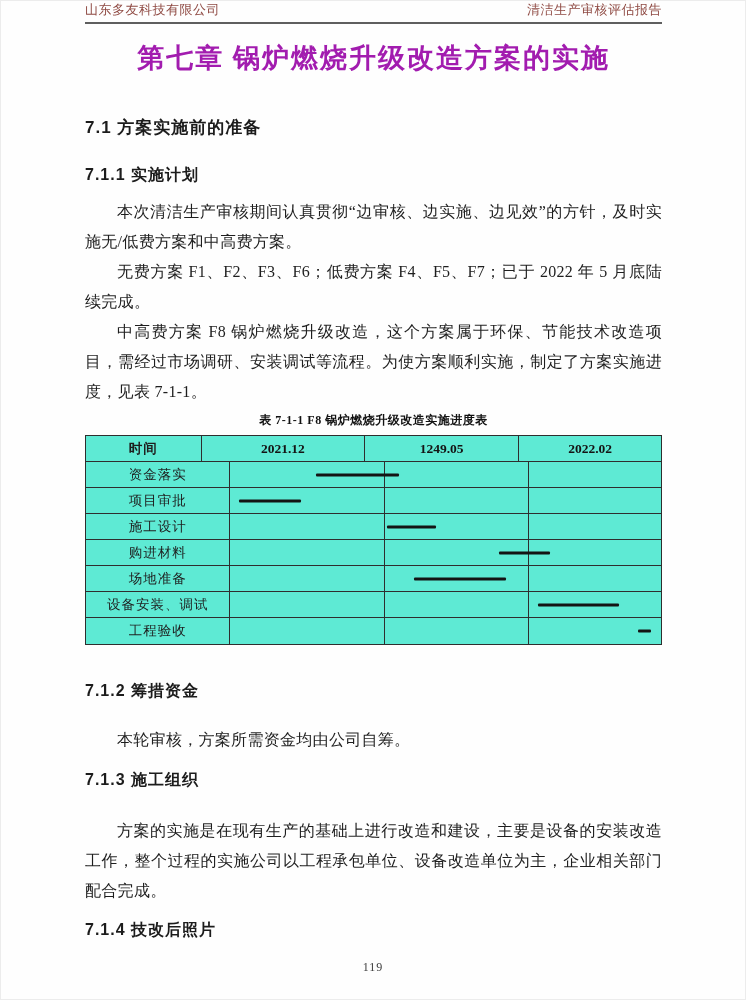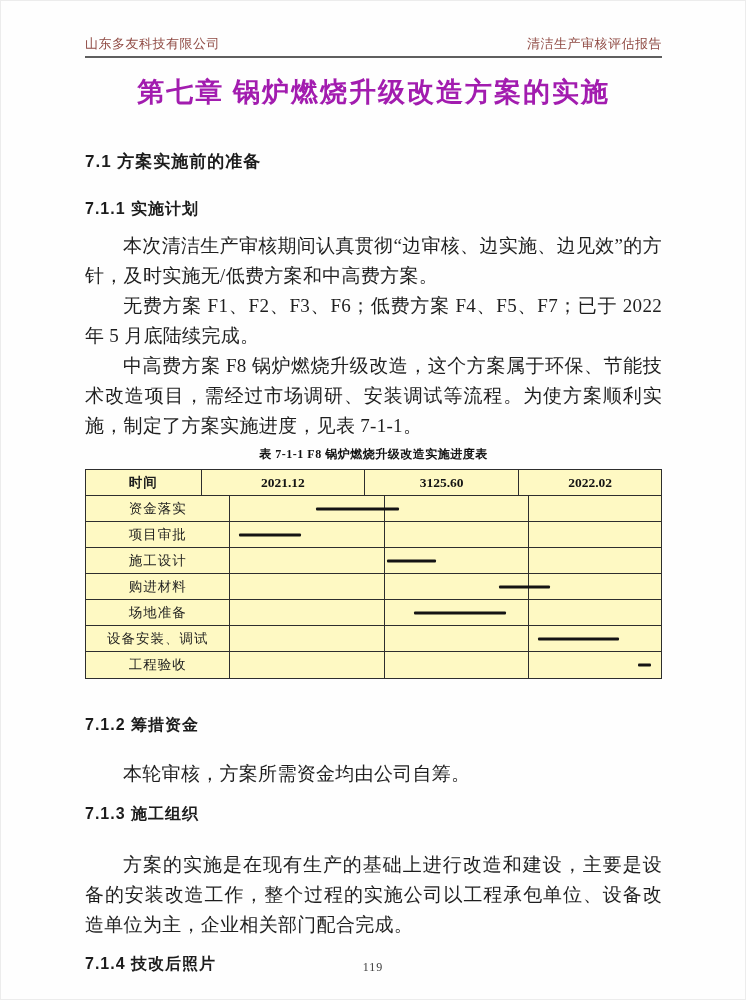--- a/index.html
+++ b/index.html
@@ -18,21 +18,20 @@
   .content {
     position: relative;
     padding: 0 83px 0 84px;
   }
 
   
   .doc-header {
     display: flex;
     justify-content: space-between;
     align-items: flex-end;
-    padding-top: 34px;
     font-family: "Liberation Sans", sans-serif;
     font-size: 13px;
     letter-spacing: 0.5px;
     color: #8f4a43;
   }
   .header-rule {
     margin-top: 3px;
     height: 2px;
     background: #5f5f5f;
   }
@@ -62,41 +61,41 @@
     font-family: "Liberation Sans", sans-serif;
     font-weight: 600;
     font-size: 16px;
     color: #1c1c1c;
     letter-spacing: 1px;
   }
 
   
   .body-block { margin-top: 11px; }
   .para {
-    font-size: 19px;
+    font-size: 16px;
     line-height: 30px;
     text-align: justify;
     text-indent: 2em;
     color: #1e1e1e;
     letter-spacing: 0.3px;
   }
 
   
   .table-caption {
     margin-top: 5px;
     text-align: center;
     font-weight: bold;
     font-size: 12px;
     color: #111;
     letter-spacing: 0.5px;
   }
   .gantt {
     margin-top: 6px;
     border: 1.5px solid #2e2e2e;
-    background: #fef9c3;
+    background: #5eead4;
   }
   .g-row {
     display: flex;
     height: 26px;
     border-bottom: 1px solid #2e2e2e;
     position: relative;
   }
   .g-row:last-child { border-bottom: none; }
   .g-label {
     width: 25.13%;
@@ -169,21 +168,21 @@
       <p class="para">无费方案 F1、F2、F3、F6；低费方案 F4、F5、F7；已于 2022 年 5 月底陆续完成。</p>
       <p class="para">中高费方案 F8 锅炉燃烧升级改造，这个方案属于环保、节能技术改造项目，需经过市场调研、安装调试等流程。为使方案顺利实施，制定了方案实施进度，见表 7-1-1。</p>
     </div>
 
     <div class="table-caption">表 7-1-1 F8 锅炉燃烧升级改造实施进度表</div>
 
     <div class="gantt">
         <div class="g-row header">
           <div class="g-label">时间</div>
           <div class="g-month g-m1">2021.12</div>
-          <div class="g-month g-m2">3125.60</div>
+          <div class="g-month g-m2">1249.05</div>
           <div class="g-month g-m3">2022.02</div>
         </div>
         <div class="g-row">
           <div class="g-label">资金落实</div>
           <div class="g-timeline">
             <div class="g-boundary" style="left: 35.6%;"></div>
             <div class="g-boundary" style="left: 69.2%;"></div>
             <div class="g-bar" style="left: 19.9%; width: 19.2%;"></div>
           </div>
         </div>

